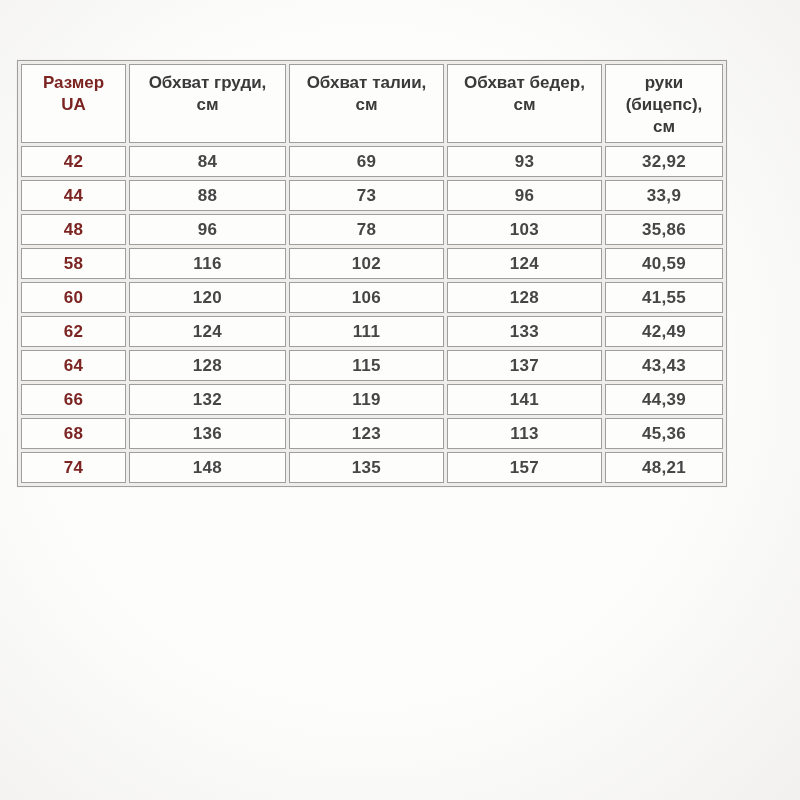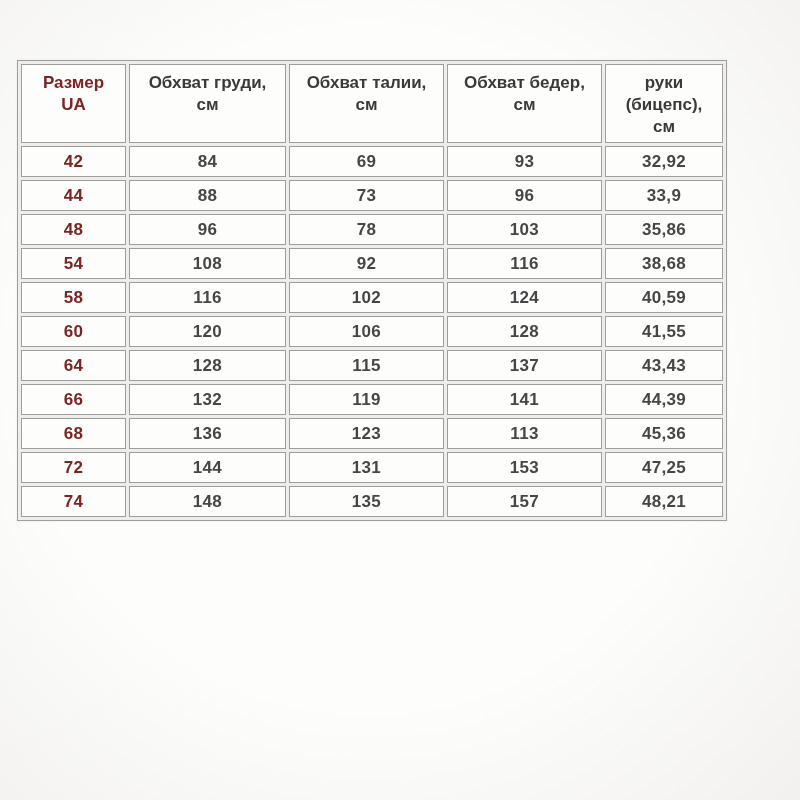--- a/index.html
+++ b/index.html
@@ -100,45 +100,45 @@
   <tr>
     <td class="size-cell">48</td>
     <td>96</td>
     <td>78</td>
     <td>103</td>
     <td>35,86</td>
   </tr>
 
 
 
-  <tr>
-    <td class="size-cell">54</td>
-    <td>108</td>
-    <td>92</td>
-    <td>116</td>
-    <td>38,68</td>
-  </tr>
 
 
   <tr>
     <td class="size-cell">58</td>
     <td>116</td>
     <td>102</td>
     <td>124</td>
     <td>40,59</td>
   </tr>
 
   <tr>
     <td class="size-cell">60</td>
     <td>120</td>
     <td>106</td>
     <td>128</td>
     <td>41,55</td>
   </tr>
 
+  <tr>
+    <td class="size-cell">62</td>
+    <td>124</td>
+    <td>111</td>
+    <td>133</td>
+    <td>42,49</td>
+  </tr>
 
   <tr>
     <td class="size-cell">64</td>
     <td>128</td>
     <td>115</td>
     <td>137</td>
     <td>43,43</td>
   </tr>
 
   <tr>
@@ -151,27 +151,20 @@
 
   <tr>
     <td class="size-cell">68</td>
     <td>136</td>
     <td>123</td>
     <td>113</td>
     <td>45,36</td>
   </tr>
 
 
-  <tr>
-    <td class="size-cell">72</td>
-    <td>144</td>
-    <td>131</td>
-    <td>153</td>
-    <td>47,25</td>
-  </tr>
 
   <tr>
     <td class="size-cell">74</td>
     <td>148</td>
     <td>135</td>
     <td>157</td>
     <td>48,21</td>
   </tr>
 </tbody>
 </table>

